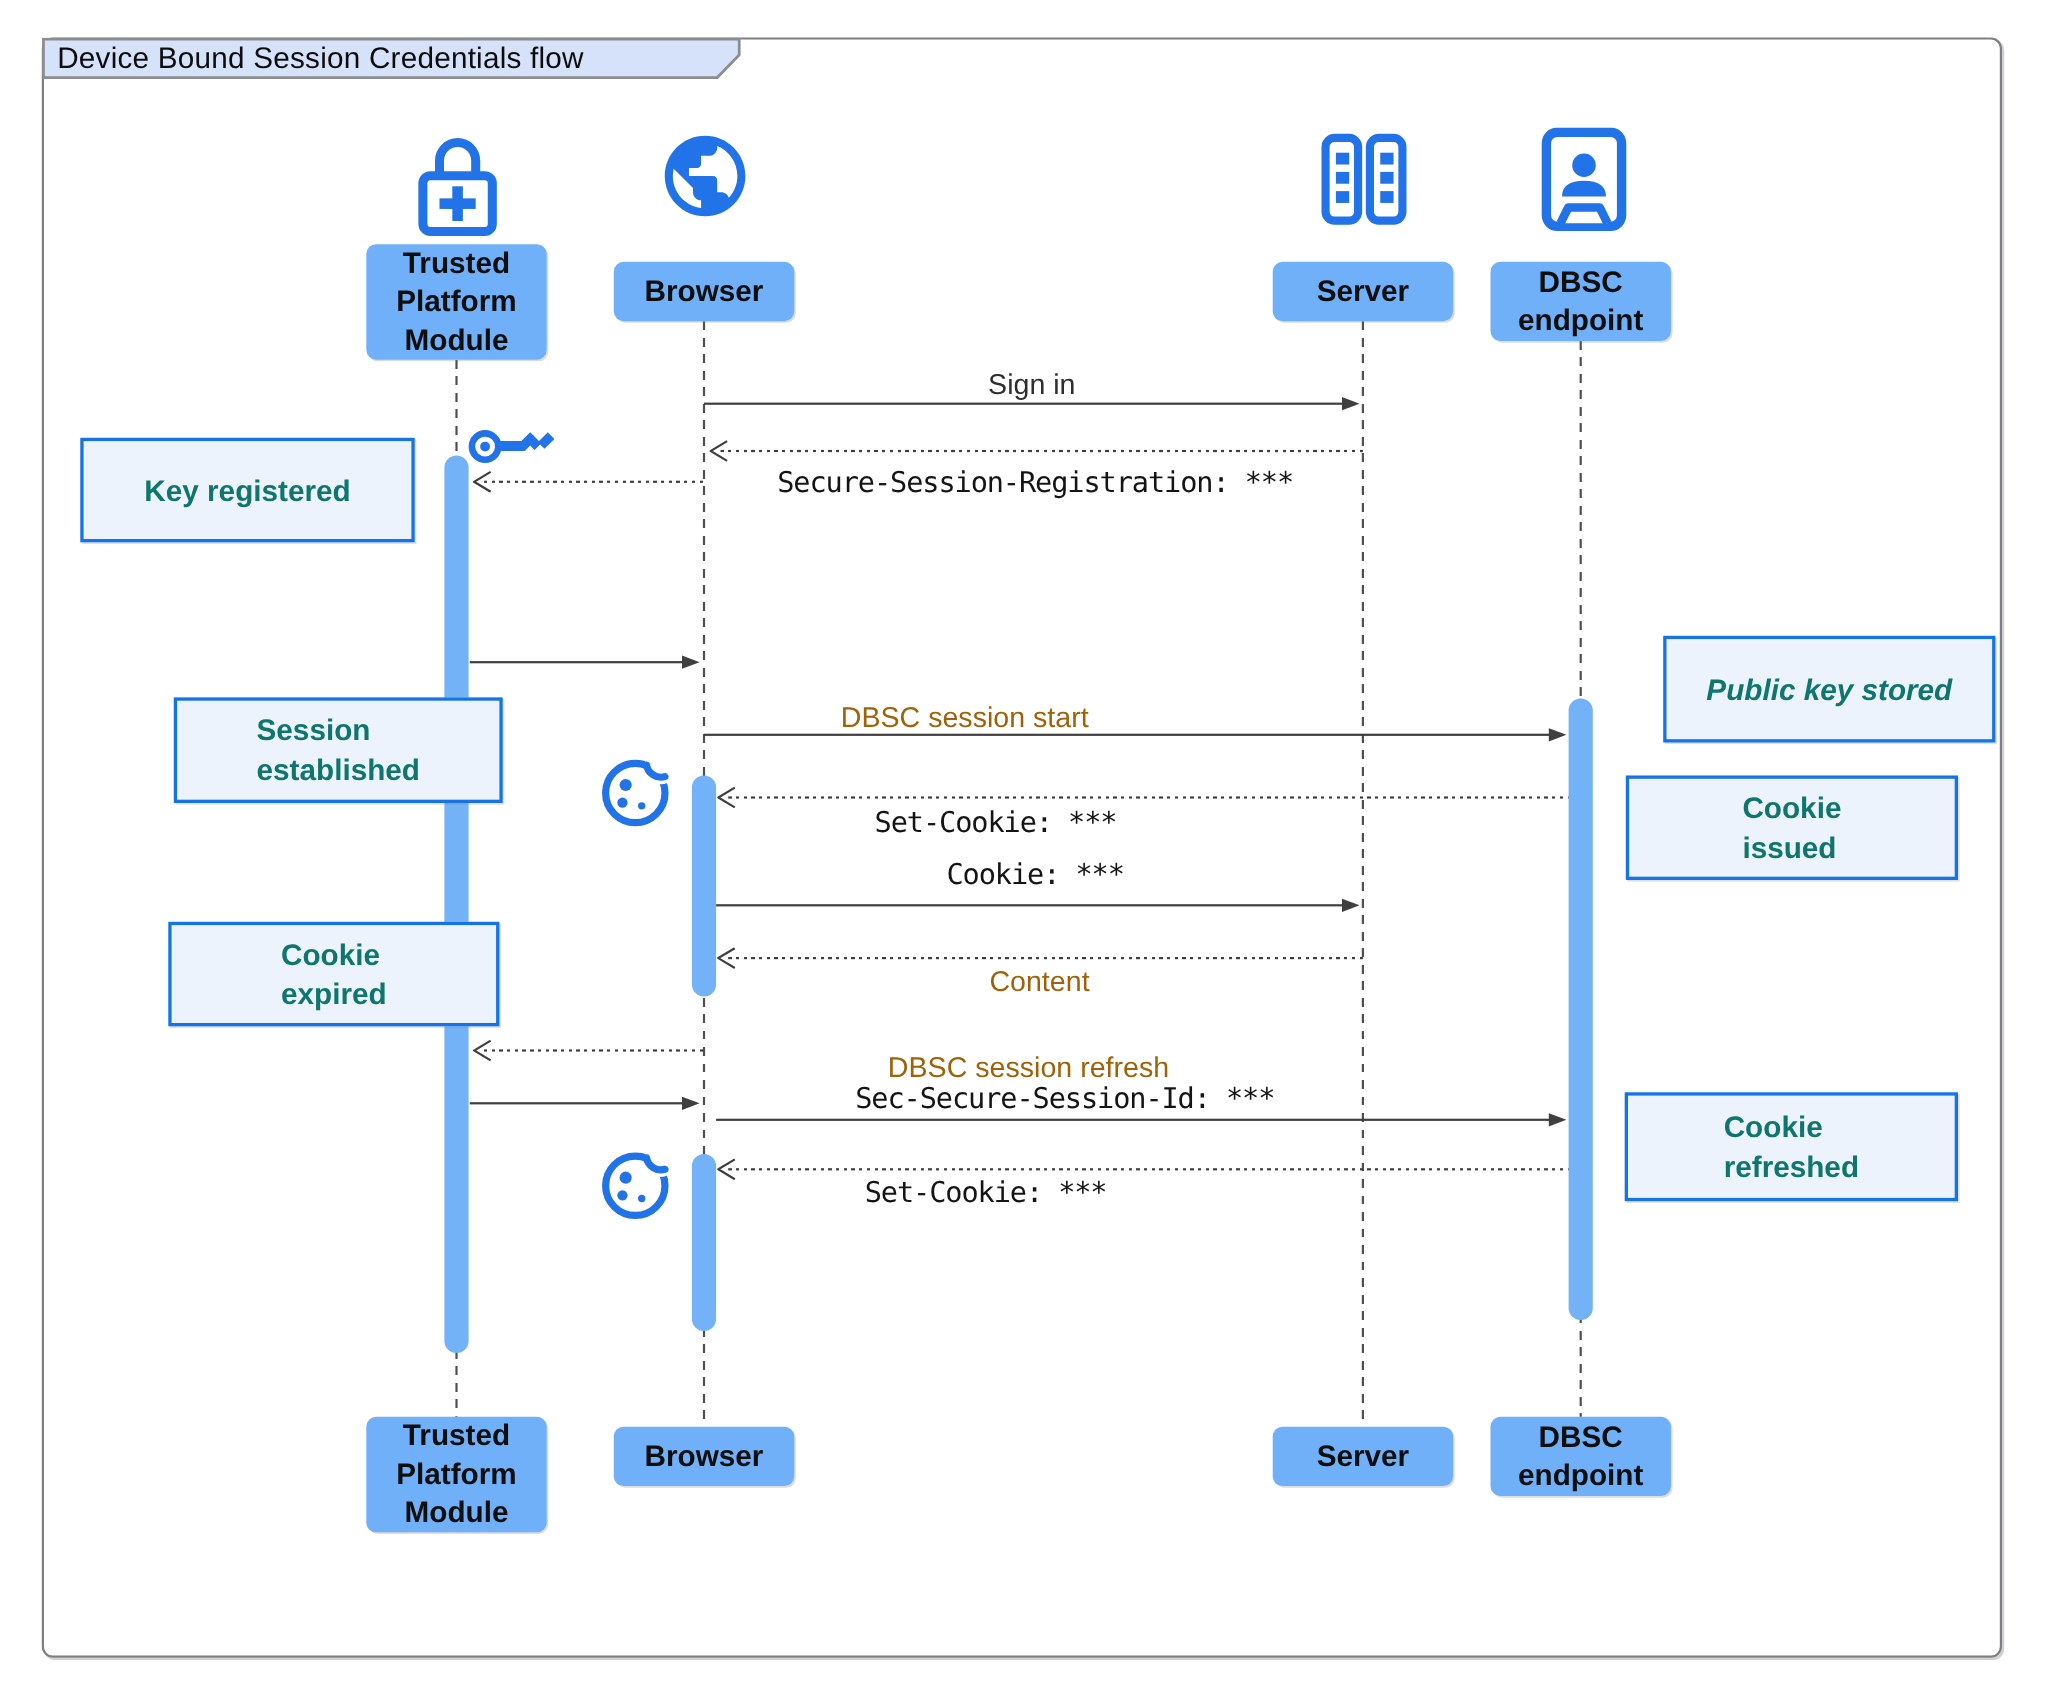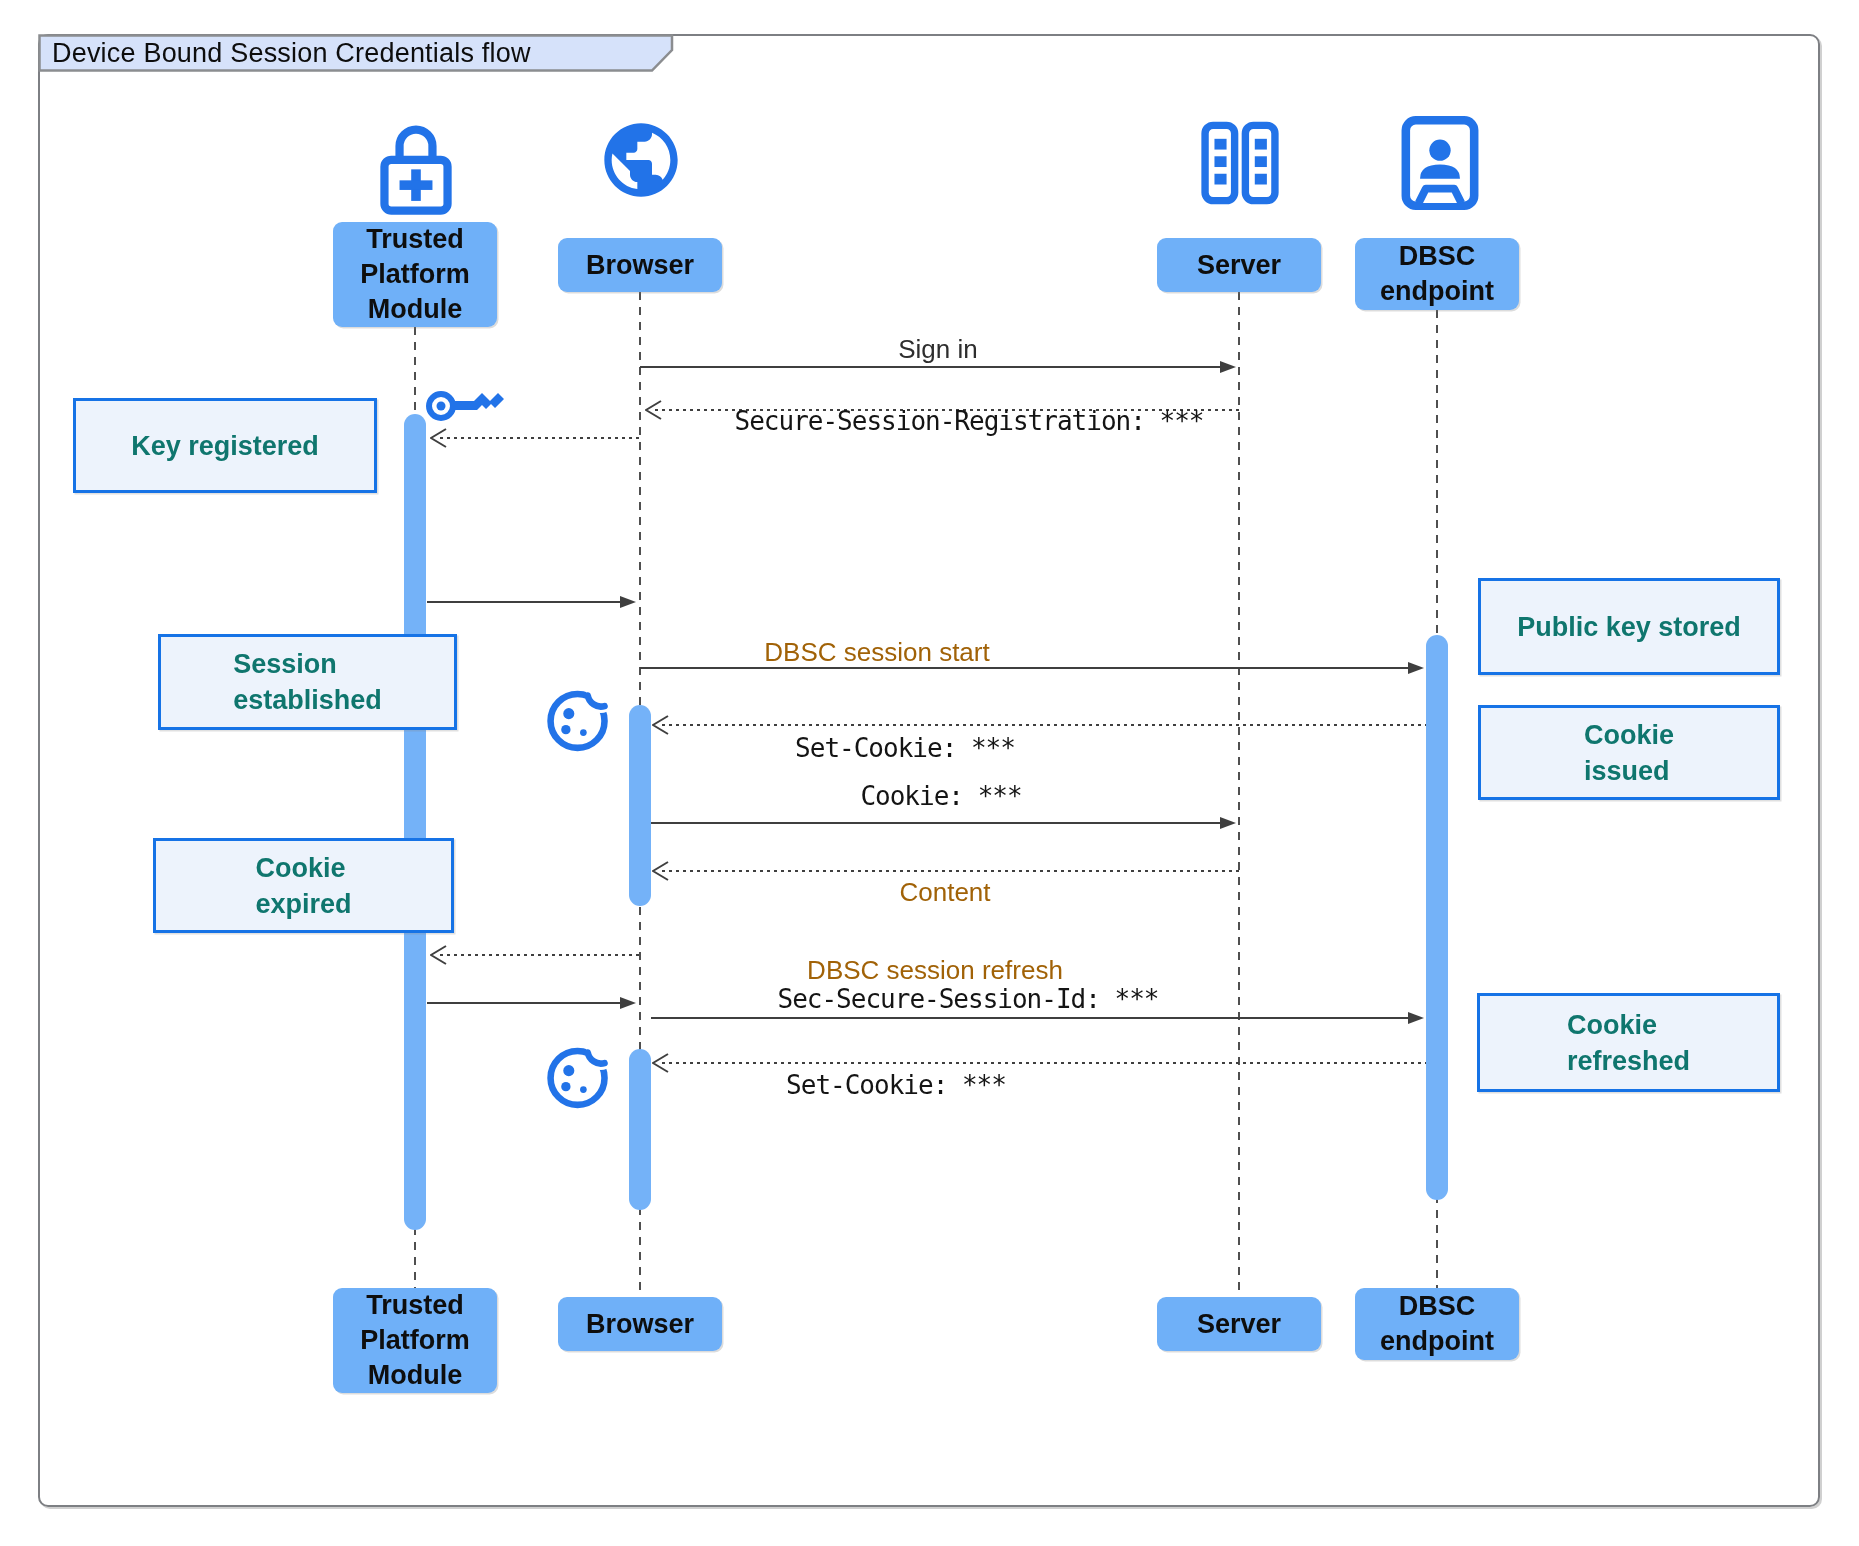--- a/index.html
+++ b/index.html
@@ -116,21 +116,21 @@
   <div class="participant" style="left:558px;top:1297px;width:164px;height:54px;">Browser</div>
   <div class="participant" style="left:1157px;top:1297px;width:164px;height:54px;">Server</div>
   <div class="participant" style="left:1355px;top:1288px;width:164px;height:72px;">DBSC
 endpoint</div>
 
   <div class="note" style="left:73px;top:398px;width:298px;height:89px;">Key registered</div>
   <div class="note" style="left:158px;top:634px;width:293px;height:90px;">Session
 established</div>
   <div class="note" style="left:153px;top:838px;width:295px;height:89px;">Cookie
 expired</div>
-  <div class="note" style="left:1478px;top:578px;width:296px;height:91px;">Public key stored</div>
+  <div class="note" style="left:1512px;top:578px;width:296px;height:91px;font-style:italic;">Public key stored</div>
   <div class="note" style="left:1478px;top:705px;width:296px;height:89px;">Cookie
 issued</div>
   <div class="note" style="left:1477px;top:993px;width:297px;height:93px;">Cookie
 refreshed</div>
 
   <svg class="icon" style="left:424px;top:381px;" width="80" height="50" viewBox="0 0 80 50">
     <circle cx="17" cy="25" r="12" fill="#ffffff" stroke="#2273e8" stroke-width="6"></circle>
     <circle cx="17" cy="25" r="4.5" fill="#2273e8"></circle>
     <path d="M29 20 h21 l8 -8 8 8 8 -8 6 6 -9 9 -4 -4 -5 5 -4 -4 -5 5 h-24 z" fill="#2273e8"></path>
   </svg>
@@ -154,21 +154,21 @@
   </svg>
 
   <div class="msg" style="left:938px;top:334px;">Sign in</div>
   <div class="arrow-solid" style="left:640px;top:366px;width:586px;"></div>
   <div class="head-right" style="left:1220px;top:360.5px;"></div>
 
   <div class="arrow-dotted" style="left:655px;top:409px;width:584px;"></div>
   <svg class="head-open" style="left:645px;top:400px;" viewBox="0 0 17 20">
     <path d="M16 1 L1 10 L16 19" fill="none" stroke="#3f3f3f" stroke-width="2"></path>
   </svg>
-  <div class="msg mono" style="left:941px;top:406px;margin-left:28px;">Secure-Session-Registration: ***</div>
+  <div class="msg mono" style="left:941px;top:424px;">Secure-Session-Registration: ***</div>
 
   <div class="arrow-dotted" style="left:440px;top:437px;width:200px;"></div>
   <svg class="head-open" style="left:430px;top:428px;" viewBox="0 0 17 20">
     <path d="M16 1 L1 10 L16 19" fill="none" stroke="#3f3f3f" stroke-width="2"></path>
   </svg>
 
   <div class="arrow-solid" style="left:427px;top:601px;width:195px;"></div>
   <div class="head-right" style="left:620px;top:595.5px;"></div>
 
   <div class="msg gray" style="left:877px;top:637px;">DBSC session start</div>

